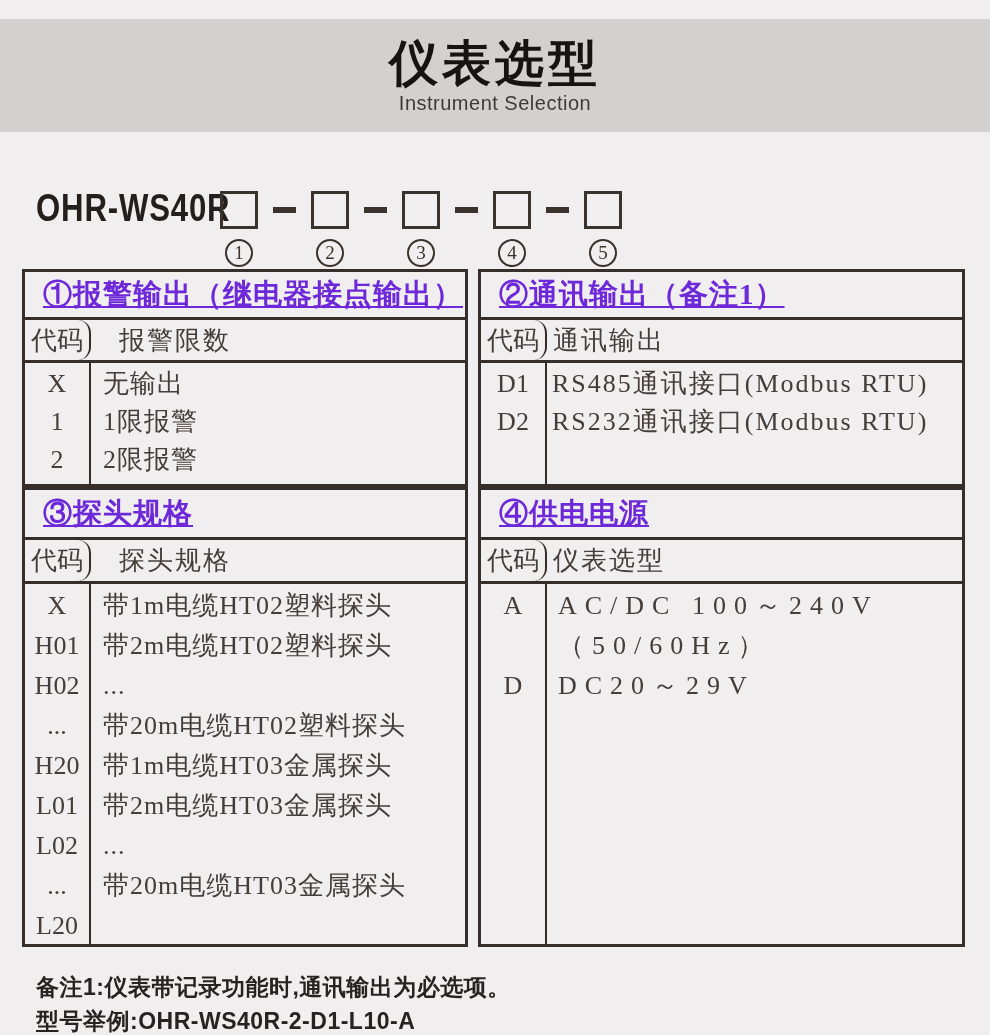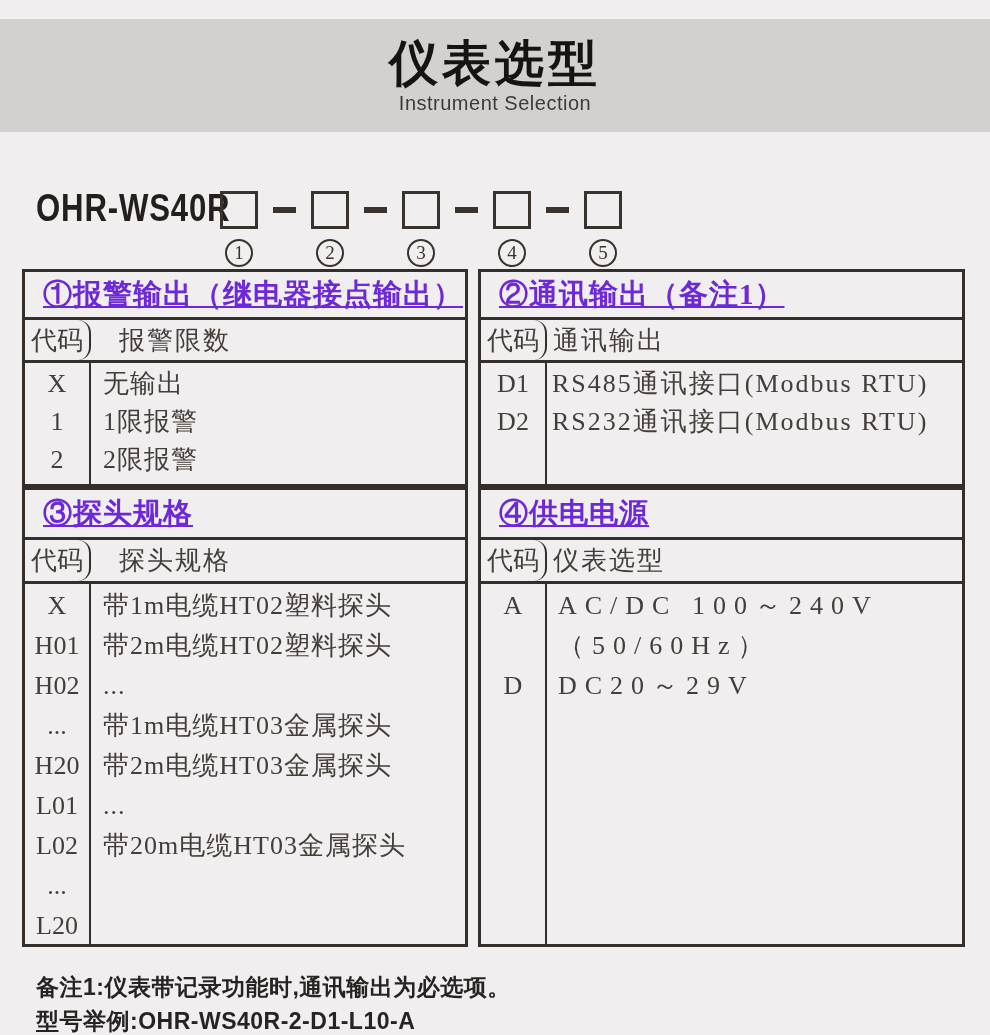--- a/index.html
+++ b/index.html
@@ -141,20 +141,21 @@
         <div class="cell">H20</div>
         <div class="cell">L01</div>
         <div class="cell">L02</div>
         <div class="cell">...</div>
         <div class="cell">L20</div>
       </div>
       <div class="body-desc">
         <div class="cell">带1m电缆HT02塑料探头</div>
         <div class="cell">带2m电缆HT02塑料探头</div>
         <div class="cell">...</div>
+        <div class="cell">带20m电缆HT02塑料探头</div>
         <div class="cell">带1m电缆HT03金属探头</div>
         <div class="cell">带2m电缆HT03金属探头</div>
         <div class="cell">...</div>
         <div class="cell">带20m电缆HT03金属探头</div>
       </div>
     </div>
   </div>
 
   <div class="tbl" id="t4">
     <div class="tbl-title">④供电电源</div>

